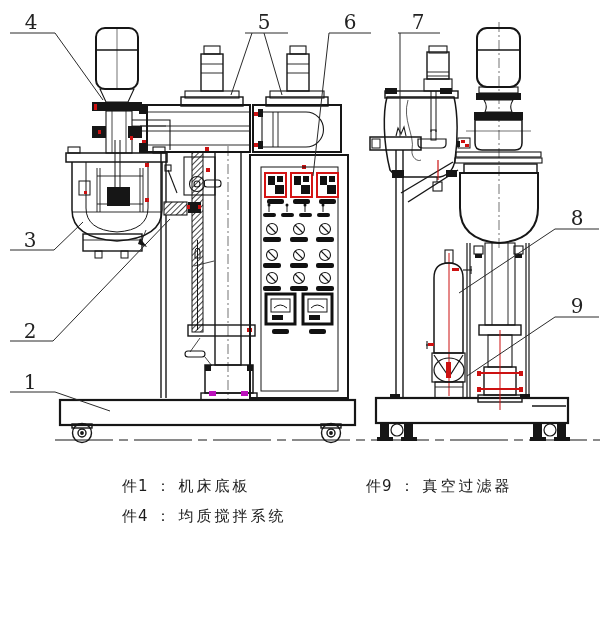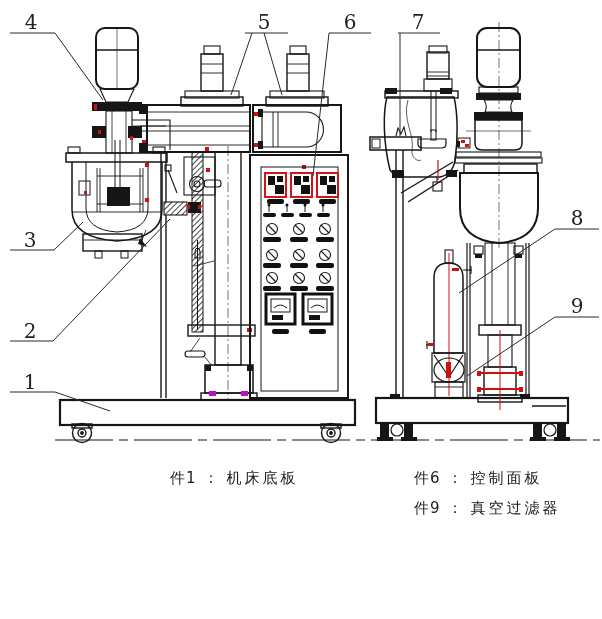--- a/index.html
+++ b/index.html
@@ -1,20 +1,20 @@
 <!DOCTYPE html>
 <html><head>
 <meta charset="utf-8">
 <style>
   html,body{margin:0;padding:0;background:#ffffff;}
   body{width:602px;height:619px;position:relative;overflow:hidden;
        font-family:"DejaVu Sans",sans-serif;color:#1b1b1b;}
   #drawing{position:absolute;left:0;top:0;}
   .legend{position:absolute;top:463px;left:0;width:602px;font-size:15px;color:#1c1c1c;}
-  .legend-col{position:absolute;top:0;margin-left:48px;}
+  .legend-col{position:absolute;top:8px;}
   .legend-left{left:122px;}
   .legend-right{left:366px;}
   .legend-row{height:30px;line-height:30px;white-space:nowrap;letter-spacing:1px;}
   .legend-row .sep{margin:0 7px;}
   .legend-row .part-name{letter-spacing:3px;}
   svg text.callout{font-family:"DejaVu Serif","Liberation Serif",serif;font-size:20px;fill:#222;}
 </style>
 </head>
 <body>
 
@@ -436,18 +436,18 @@
       <text class="callout" x="577" y="313" text-anchor="middle" stroke="none">9</text>
       <line x1="555" y1="317" x2="599" y2="317"></line>
         <line x1="555" y1="317" x2="467" y2="376"></line>
     </g>
   </g>
 </svg>
 
 <div class="legend">
   <div class="legend-col legend-left">
     <div class="legend-row"><span class="part-id">件1</span><span class="sep">：</span><span class="part-name">机床底板</span></div>
+    <div class="legend-row"><span class="part-id">件4</span><span class="sep">：</span><span class="part-name">均质搅拌系统</span></div>
   </div>
   <div class="legend-col legend-right">
-    <div class="legend-row"><span class="part-id">件6</span><span class="sep">：</span><span class="part-name">控制面板</span></div>
     <div class="legend-row"><span class="part-id">件9</span><span class="sep">：</span><span class="part-name">真空过滤器</span></div>
   </div>
 </div>
 
 </body></html>

